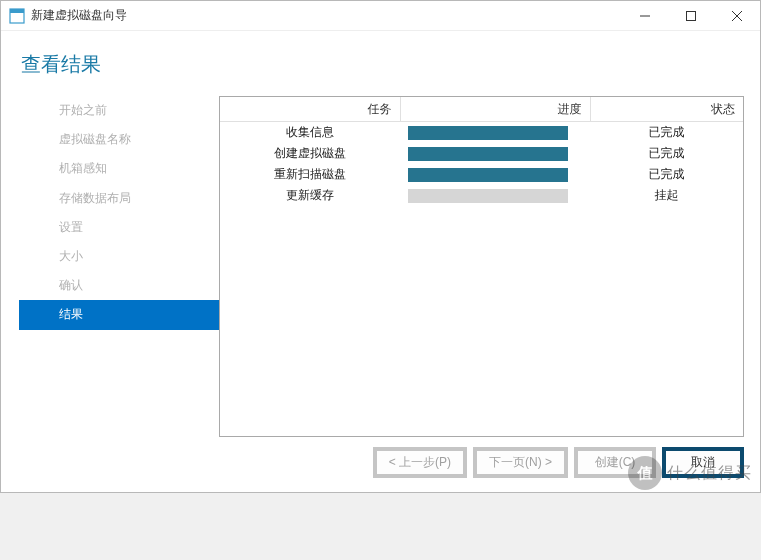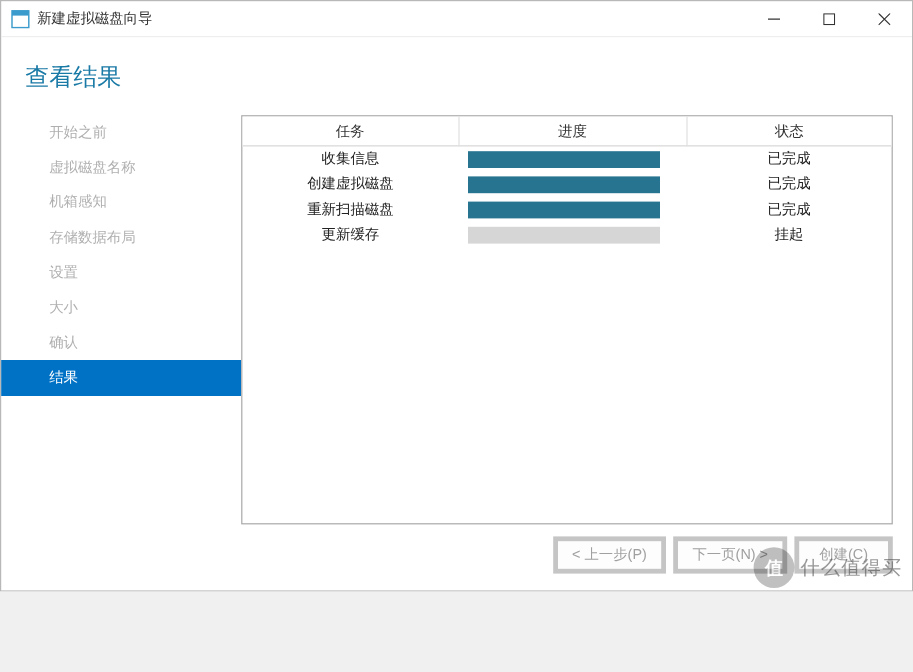--- a/index.html
+++ b/index.html
@@ -45,20 +45,21 @@
       font-size: 20px;
       font-weight: 400;
       padding: 20px 20px 18px 20px;
     }
     
     .content { flex: 1; display: flex; padding: 0 16px 0 0; }
     
     .sidebar {
       width: 200px;
       padding: 0;
+      margin-left: 18px;
     }
     .side-item {
       padding: 5px 10px 5px 40px;
       color: #b0b0b0;
       font-size: 12px;
       line-height: 1.6;
     }
     .side-item.active {
       background: #0072c6;
       color: #fff;
@@ -71,21 +72,21 @@
     }
     .grid-wrap {
       border: 1px solid #a9a9a9;
       flex: 1;
       min-height: 340px;
       background: #fff;
       overflow: hidden;
     }
     table { width: 100%; border-collapse: collapse; table-layout: fixed; }
     thead th {
-      text-align: center;
+      text-align: right;
       font-weight: 400;
       font-size: 12px;
       padding: 4px 8px 3px 8px;
       border-right: 1px solid #e0e0e0;
       border-bottom: 1px solid #e0e0e0;
       color: #333;
       background: #fff;
     }
     thead th:first-child { width: 180px; }
     thead th:nth-child(2) { width: 190px; }
@@ -255,20 +256,21 @@
           </table>
         </div>
       </div>
 
     </div>
 
     <div class="footer">
       <button class="btn" disabled="">&lt; 上一步(P)</button>
       <button class="btn" disabled="">下一页(N) &gt;</button>
       <button class="btn" disabled="">创建(C)</button>
+      <button class="btn">取消</button>
     </div>
 
   </div>
 
   <div class="watermark">
     <div class="wm-circle">值</div>
     <div class="wm-text">什么值得买</div>
   </div>
 
 </div>

